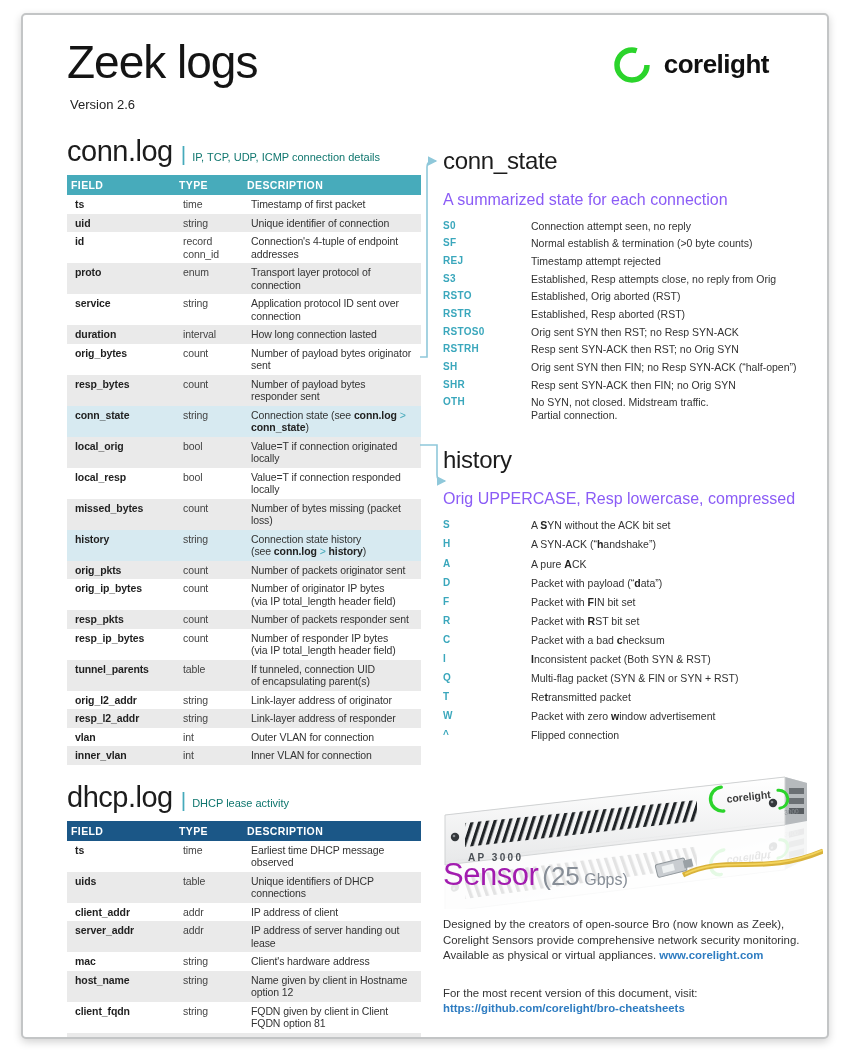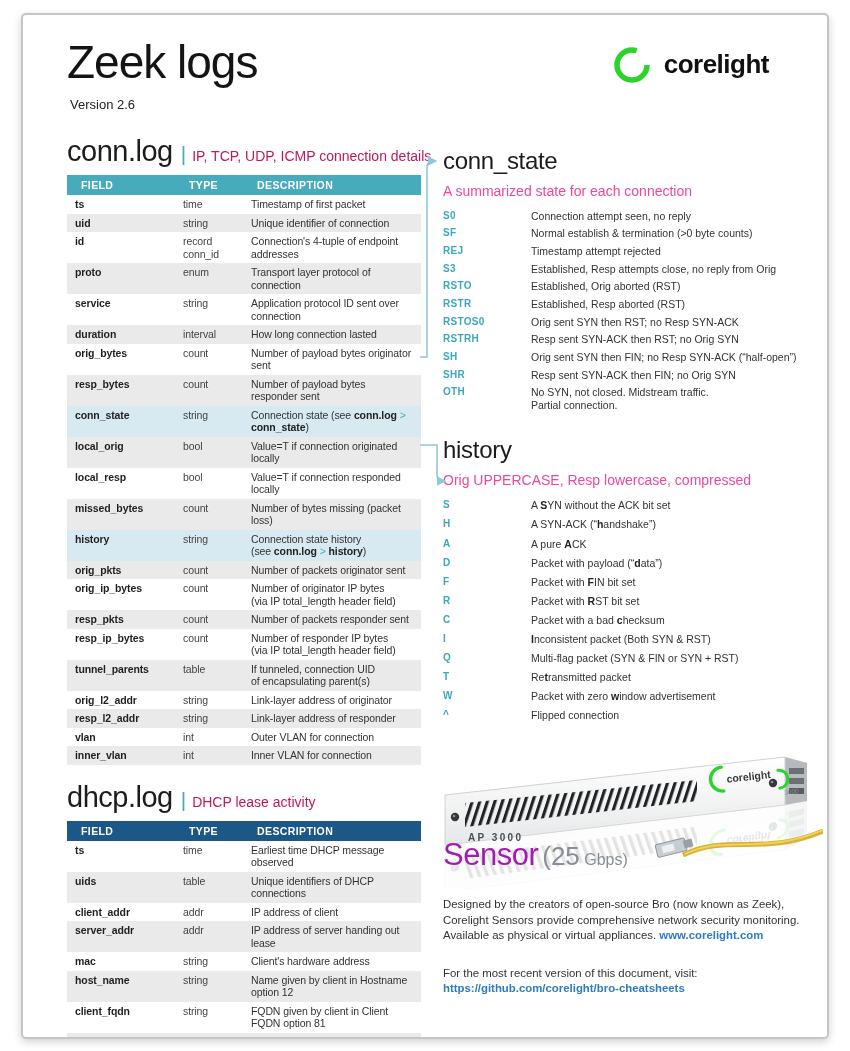--- a/index.html
+++ b/index.html
@@ -10,36 +10,36 @@
   
   .title{position:absolute;left:44px;top:20px;font-size:46px;font-weight:400;color:#141414;letter-spacing:-1px;margin:0;}
   .version{position:absolute;left:47px;top:82px;font-size:13px;color:#222;}
   .brand{position:absolute;right:58px;top:28px;display:flex;align-items:center;gap:11px;}
   .brand-text{font-size:26px;font-weight:700;color:#101010;letter-spacing:-.5px;}
   
   .col-left{position:absolute;left:44px;top:120px;width:354px;}
   .sec-head{white-space:nowrap;margin:0 0 7px 0;}
   .log-name{font-size:29px;color:#1c1c1c;letter-spacing:-.5px;}
   .divider{color:#45aabb;font-size:21px;margin:0 6px 0 8px;}
-  .sec-sub{font-size:14px;color:#be185d;}
+  .sec-sub{font-size:11px;color:#0f766e;}
   .dhcp-sec{margin-top:16px;}
   table{border-collapse:collapse;width:100%;}
-  th{background:#47abbb;color:#fff;text-align:left;font-size:10.5px;letter-spacing:.4px;padding:4px 14px;font-weight:700;margin-top:48px;}
+  th{background:#47abbb;color:#fff;text-align:left;font-size:10.5px;letter-spacing:.4px;padding:4px 4px;font-weight:700;margin-top:48px;}
   table.dhcp th{background:#1b5787;}
   td{font-size:10.5px;line-height:12.5px;padding:3px 8px;color:#333;vertical-align:top;letter-spacing:-.1px;}
   td.f{font-weight:700;color:#1f1f1f;width:92px;}
   td.t{width:52px;color:#444;}
   tbody tr:nth-child(even){background:#eaeaea;}
   tbody tr.hl{background:#d7eaf1;}
   .b{font-weight:700;color:#222;}
   .accent{color:#45aabb;}
   
   .col-right{position:absolute;left:420px;top:132px;width:382px;}
   .col-right h2{font-size:24px;font-weight:400;color:#1c1c1c;margin:0 0 2px;letter-spacing:-.3px;}
-  .sub2{font-size:14px;color:#ec4899;margin:8px 0 8px;}
+  .sub2{font-size:16px;color:#8b5cf6;margin:16px 0 8px;}
   .def-row{display:flex;padding:2.6px 0;}
   .hist .def-row{padding:3.3px 0;}
   .code{width:88px;flex:none;font-weight:700;color:#3aa7bc;font-size:10px;letter-spacing:.3px;}
   .desc{font-size:10.5px;color:#333;line-height:12.5px;}
   .hist-sec{margin-top:22px;}
   
   .product{position:relative;margin-top:12px;height:150px;}
   .appliance{position:absolute;left:-12px;top:0;width:392px;height:152px;}
   .sensor-title{position:absolute;left:0;top:100px;white-space:nowrap;}
   .s-wrap{position:relative;display:inline-block;}

